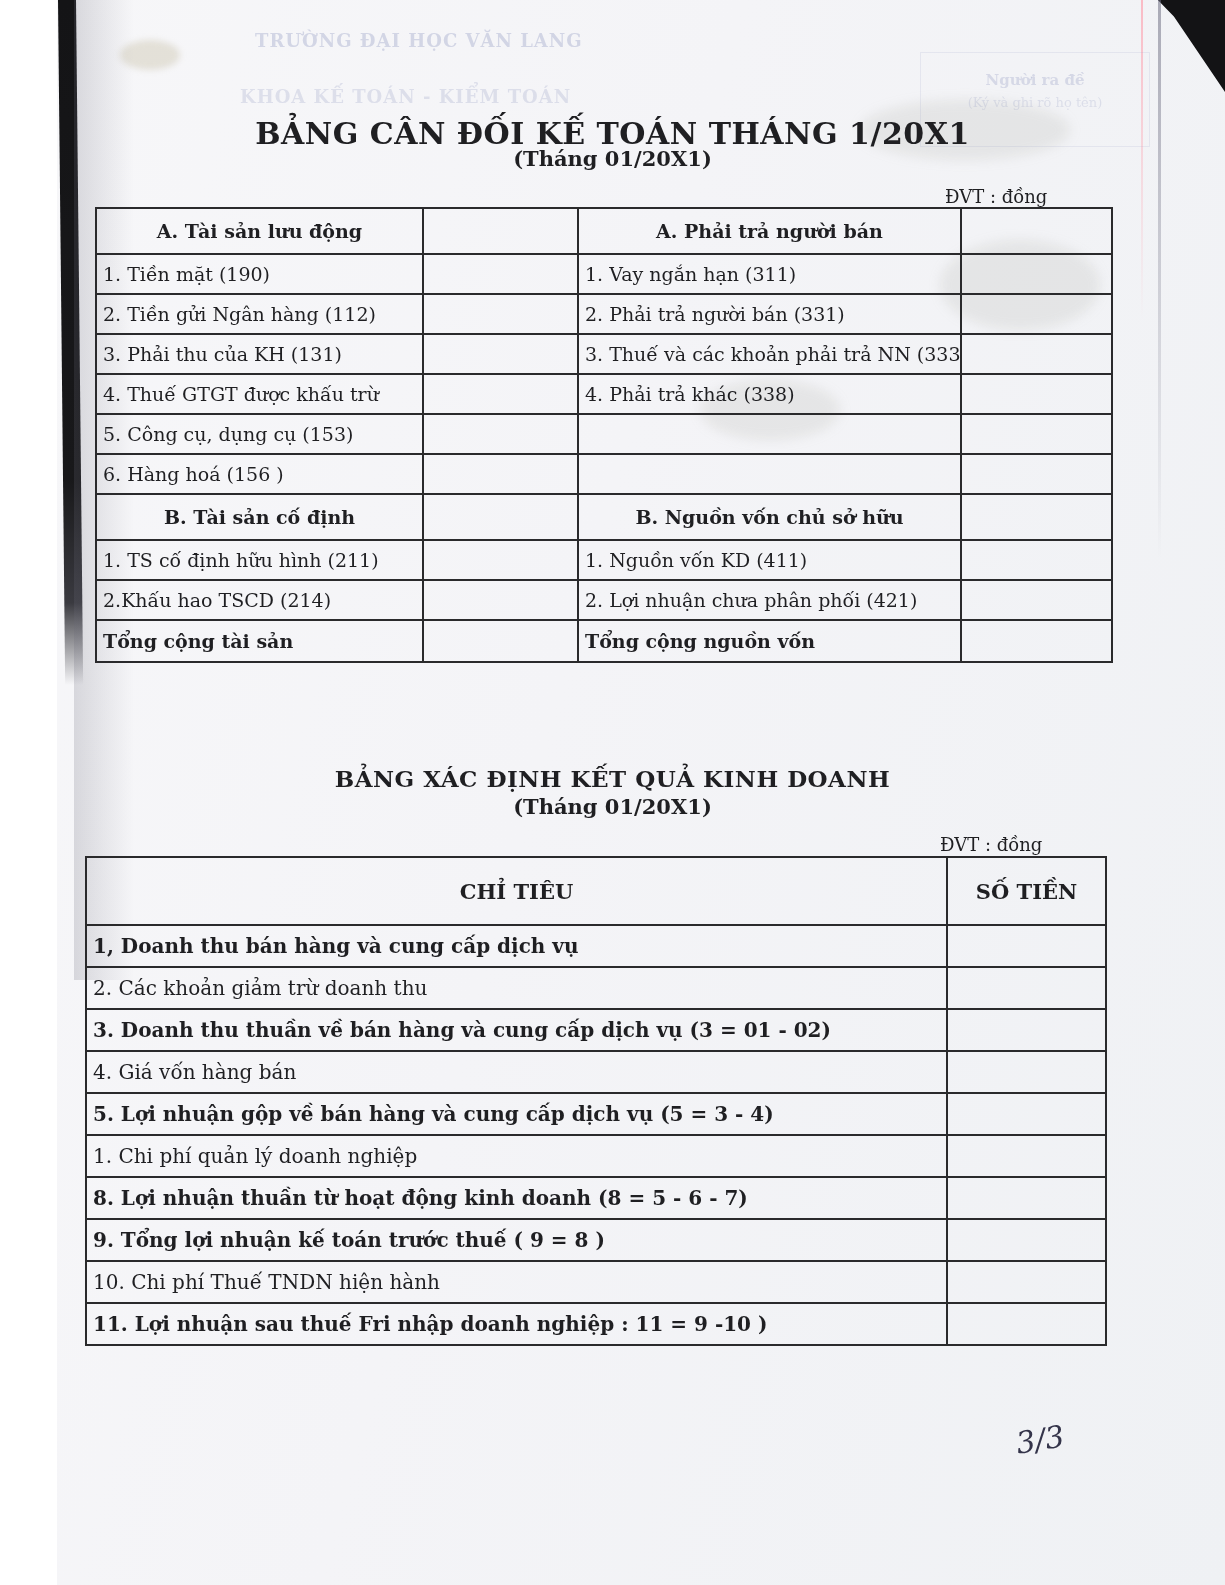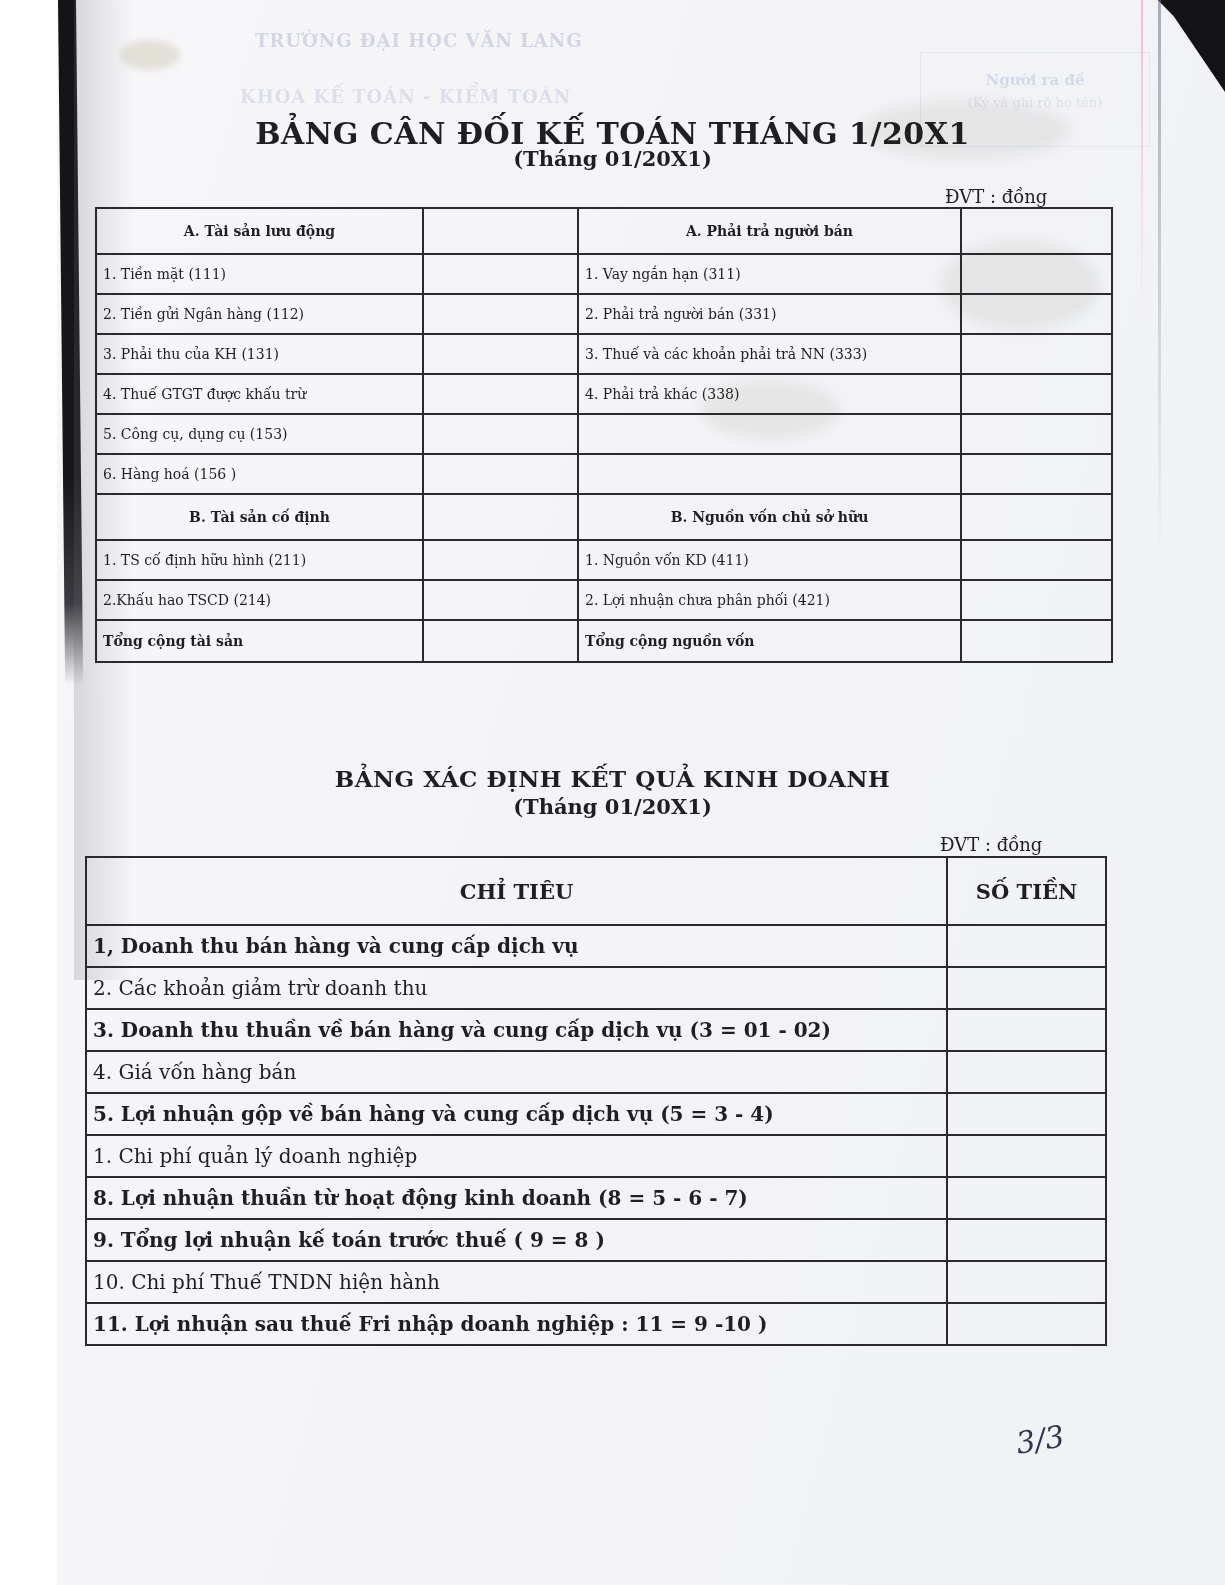--- a/index.html
+++ b/index.html
@@ -58,21 +58,21 @@
   #bs-subtitle{top:146px;font-size:21px;}
   #is-title{top:753px;font-size:23px;letter-spacing:.5px;margin-top:12px;}
   #is-subtitle{top:794px;font-size:21px;}
   .dvt{position:absolute;font-size:18px;}
   #bs-dvt{left:945px;top:186px;}
   #is-dvt{left:940px;top:834px;}
   
   table{border-collapse:collapse;table-layout:fixed;background:transparent;}
   td,th{border:2px solid #2a2a2c;padding:0 6px;overflow:hidden;white-space:nowrap;}
   #bs-table{position:absolute;left:95px;top:207px;width:1016px;}
-  #bs-table td{font-size:14px;text-align:left;margin-left:37px;}
+  #bs-table td{font-size:19px;text-align:left;margin-left:37px;}
   #bs-table tr.r-header td{height:44px;text-align:center;font-weight:700;}
   #bs-table tr.r-item td{height:38px;}
   #bs-table tr.r-total td{height:40px;text-align:left;font-weight:700;}
   #is-table{position:absolute;left:85px;top:856px;width:1020px;}
   #is-table th{height:66px;font-size:21px;font-weight:700;text-align:center;border-radius:26px;}
   #is-table td{height:40px;font-size:20px;}
   #is-table td.bold{font-weight:700;}
   
   .page-num{
     position:absolute;left:1016px;top:1422px;
@@ -115,21 +115,21 @@
         <col style="width:151px">
     </colgroup>
     <tbody>
         <tr class="r-header">
           <td>A. Tài sản lưu động</td>
           <td></td>
           <td>A. Phải trả người bán</td>
           <td></td>
         </tr>
         <tr class="r-item">
-          <td>1. Tiền mặt (111)</td>
+          <td>1. Tiền mặt (190)</td>
           <td></td>
           <td>1. Vay ngắn hạn (311)</td>
           <td></td>
         </tr>
         <tr class="r-item">
           <td>2. Tiền gửi Ngân hàng (112)</td>
           <td></td>
           <td>2. Phải trả người bán (331)</td>
           <td></td>
         </tr>

